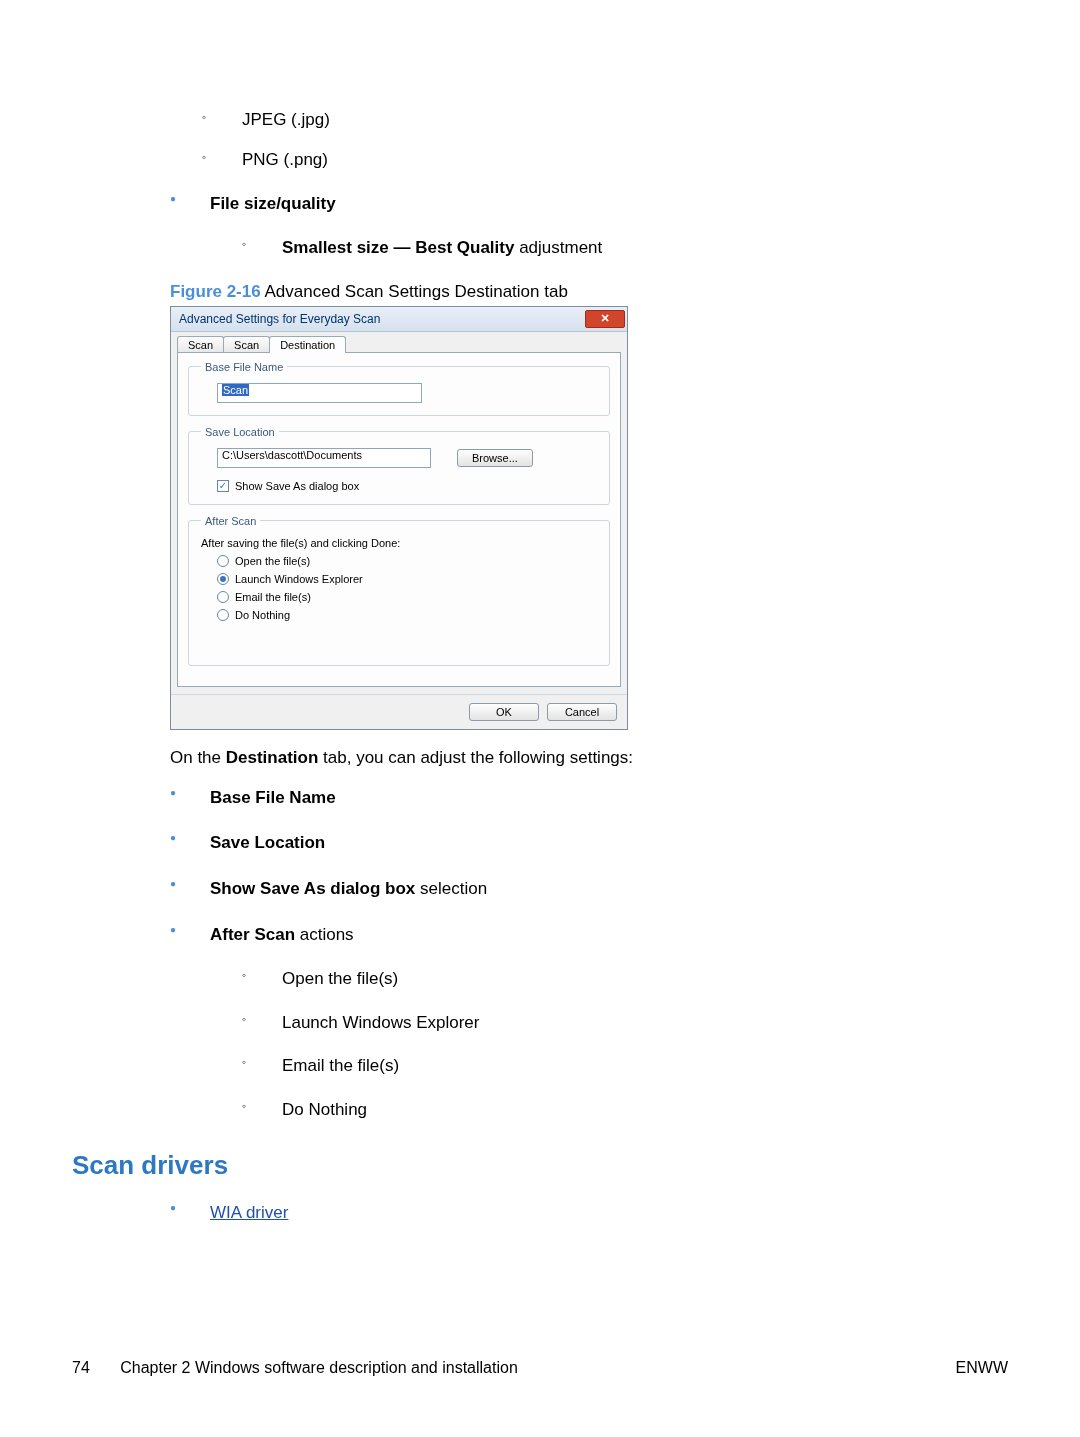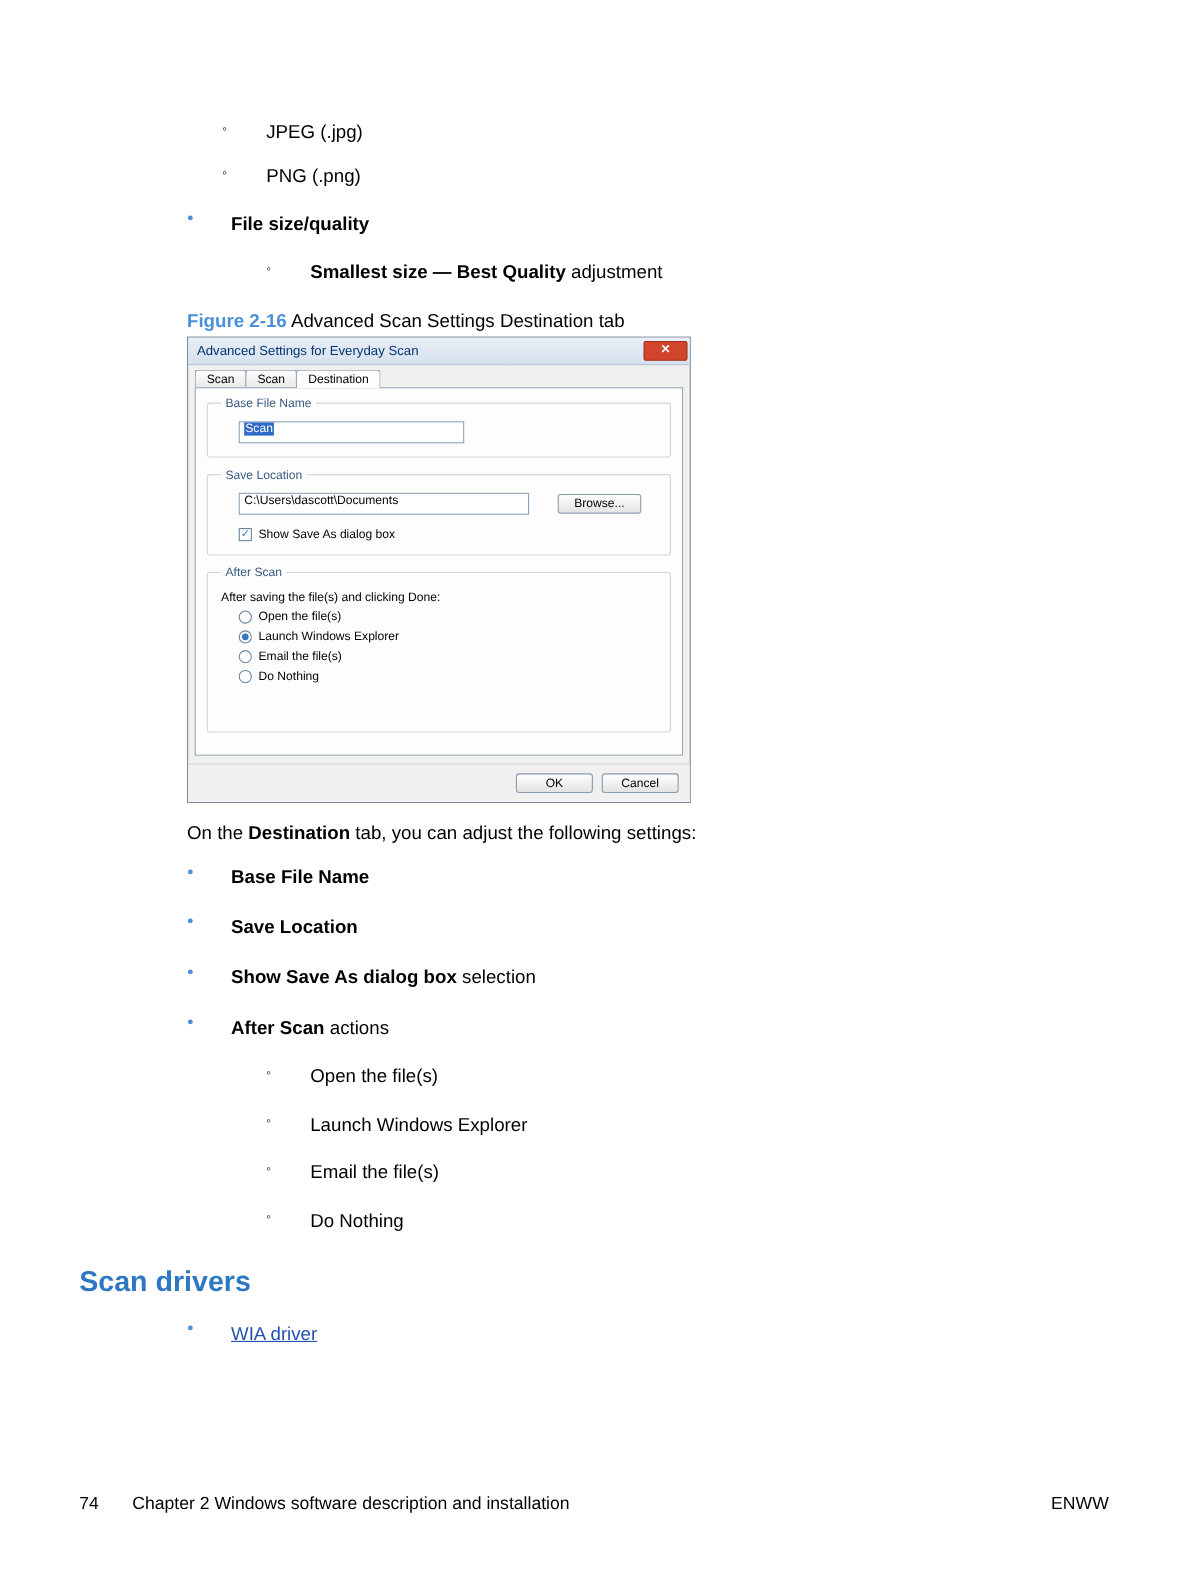--- a/index.html
+++ b/index.html
@@ -224,21 +224,21 @@
         <div class="dlg-tab active">Destination</div>
       </div>
       <div class="dlg-body">
         <fieldset>
           <legend>Base File Name</legend>
           <div class="dlg-input sel indent"><span class="hl">Scan</span></div>
         </fieldset>
         <fieldset>
           <legend>Save Location</legend>
           <div class="row indent">
-            <div class="dlg-input" style="width:264px;"><span>C:\Users\dascott\Documents</span></div>
+            <div class="dlg-input" style="width:214px;"><span>C:\Users\dascott\Documents</span></div>
             <div class="dlg-btn">Browse...</div>
           </div>
           <div class="cb-row indent" style="margin-top:12px;">
             <div class="cb">
                 <span class="chk">✓</span>
               </div>
             <span>Show Save As dialog box</span>
           </div>
         </fieldset>
         <fieldset style="padding-bottom:44px;">

